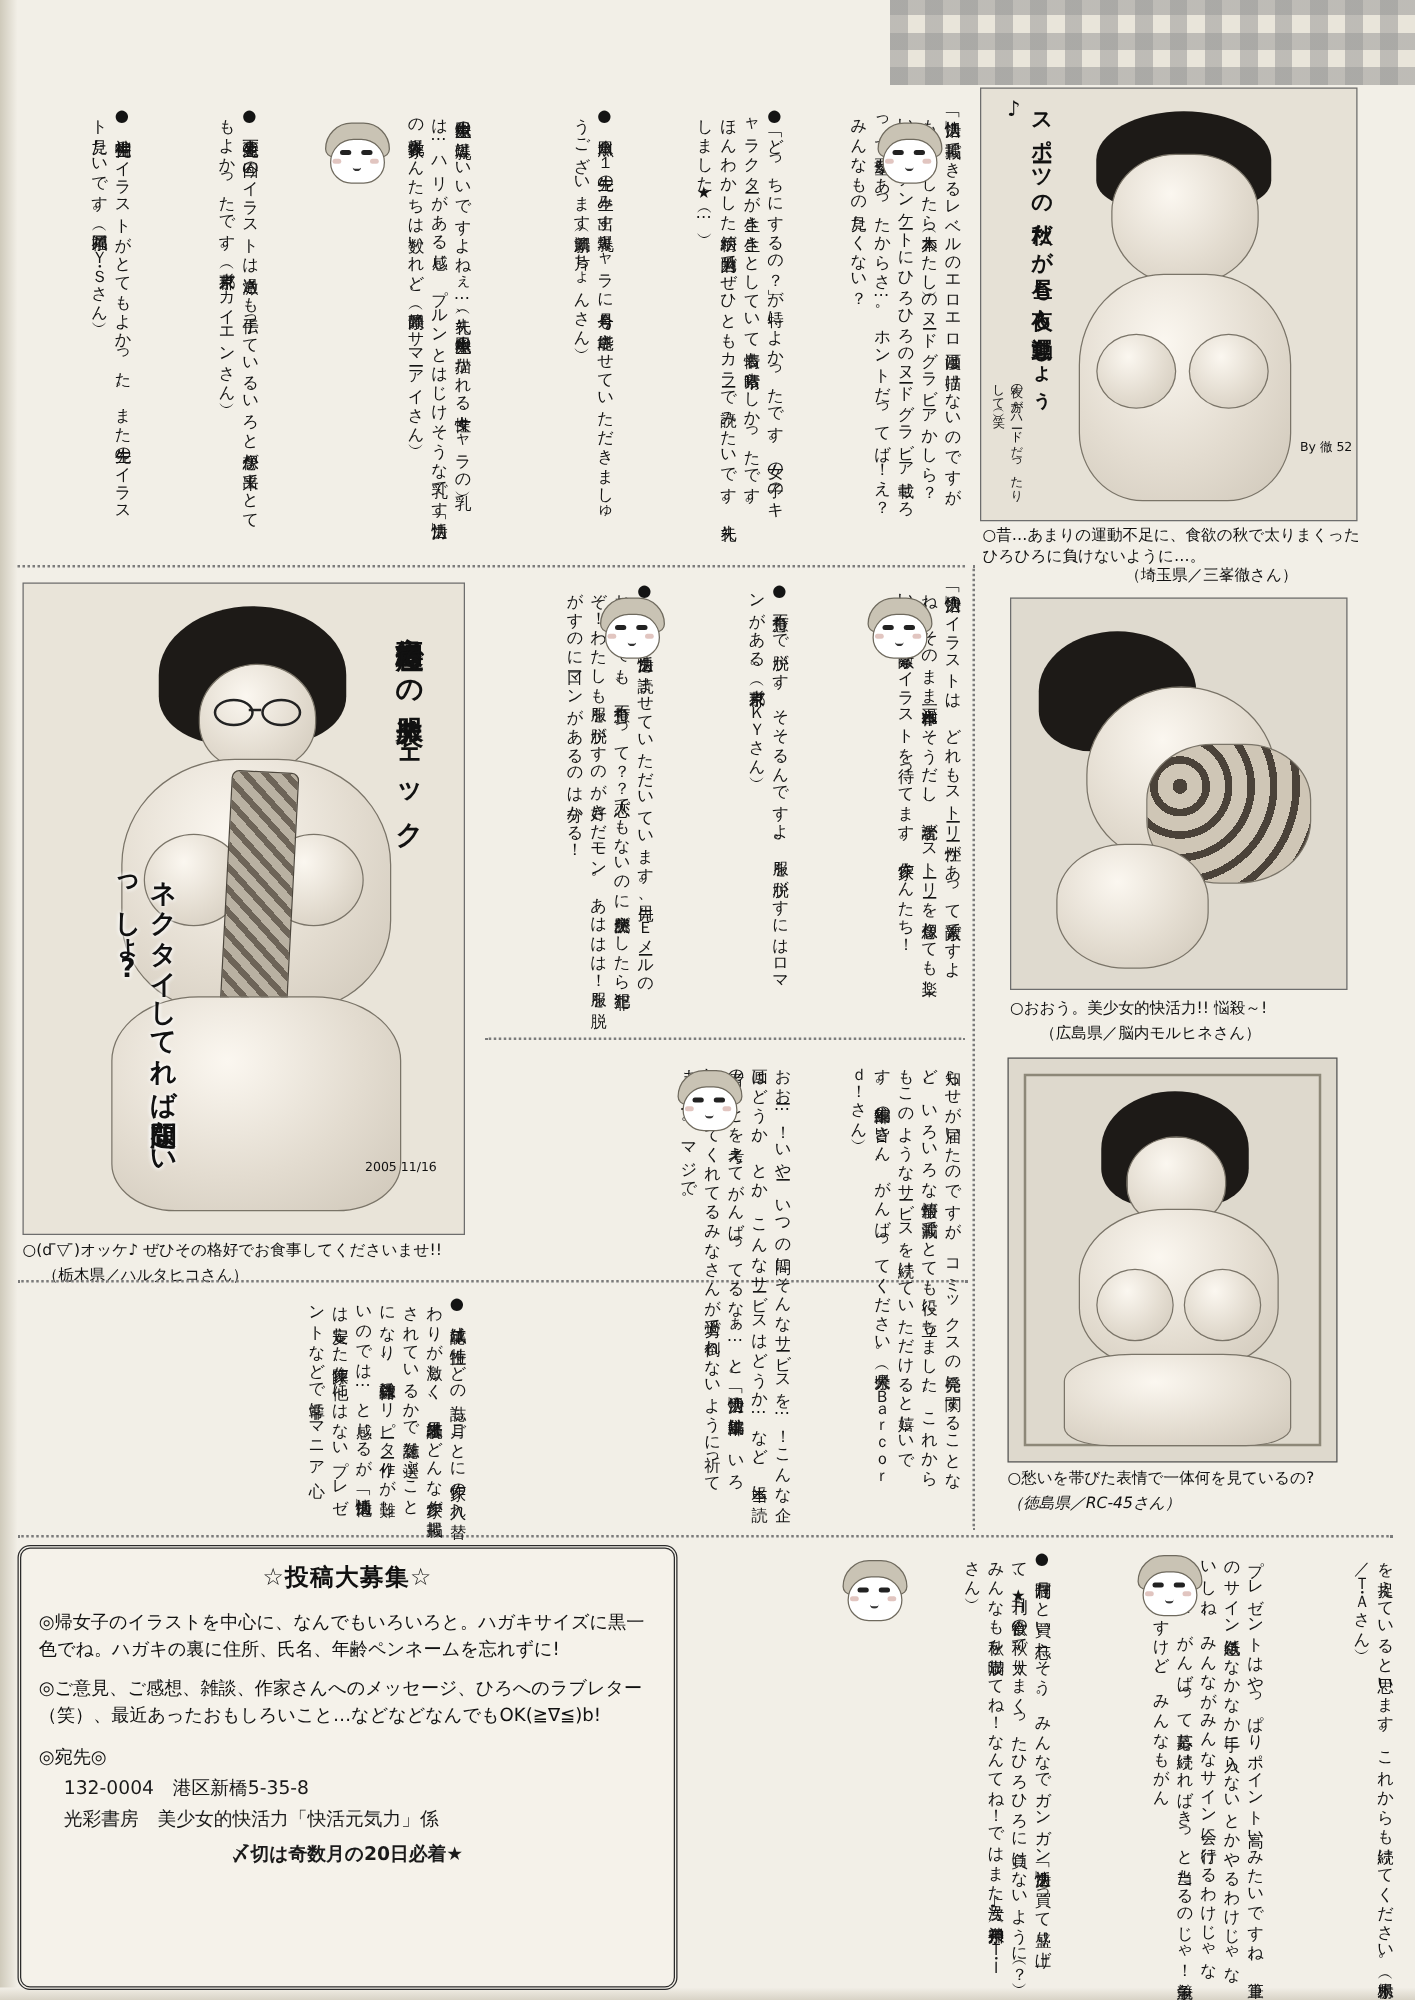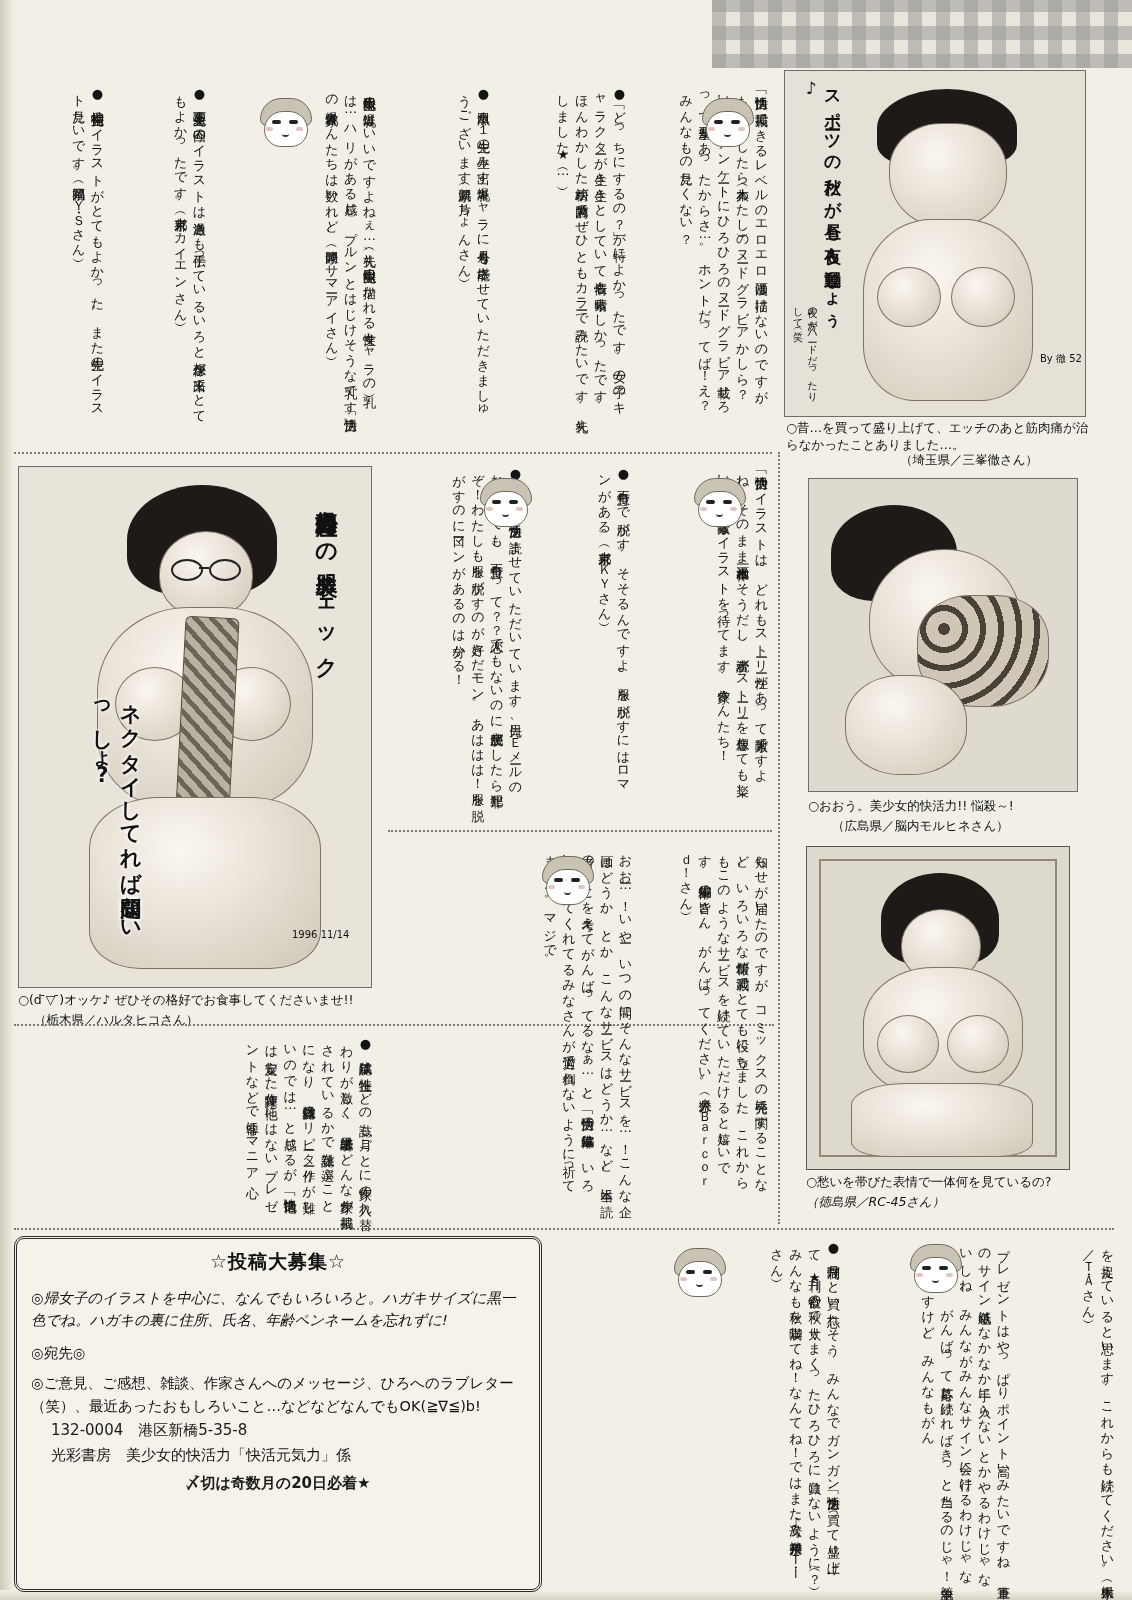--- a/index.html
+++ b/index.html
@@ -176,21 +176,21 @@
   <div class="ill" style="left:784px;top:70px;width:300px;height:345px;background:#e6e1d6;">
     <div class="fig-hair" style="left:92px;top:18px;width:140px;height:78px;border-radius:60% 60% 35% 35%;"></div>
     <div class="fig-body" style="left:104px;top:52px;width:116px;height:104px;border-radius:48% 48% 55% 55%;"></div>
     <div class="fig-body" style="left:78px;top:148px;width:168px;height:180px;border-radius:40% 40% 30% 30%;"></div>
     <div class="fig-body" style="left:92px;top:196px;width:62px;height:58px;border-radius:50%;"></div>
     <div class="fig-body" style="left:166px;top:196px;width:62px;height:58px;border-radius:50%;"></div>
   </div>
   <div class="ill-headline" style="left:800px;top:78px;height:250px;font-size:17px;">スポーツの秋だが昼も夜も運動しょぅ♪</div>
   <div class="vtext tiny" style="position:absolute;left:790px;top:300px;height:100px;font-size:10px;">夜の方がハードだったりして（笑）</div>
   <div class="cap" style="left:1040px;top:352px;font-size:10px;">By 徹 52</div>
-  <div class="cap" style="left:786px;top:420px;width:305px;">○昔…を買って盛り上げて、エッチのあと筋肉痛が治らなかったことありました…。</div>
+  <div class="cap" style="left:786px;top:420px;width:305px;">○昔…あまりの運動不足に、食欲の秋で太りまくったひろひろに負けないように…。</div>
   <div class="cap" style="left:900px;top:452px;width:200px;">（埼玉県／三峯徹さん）</div>
 
   <div class="ill" style="left:808px;top:478px;width:268px;height:312px;background:#dfdacf;">
     <div class="fig-hair" style="left:22px;top:26px;width:126px;height:96px;border-radius:60% 60% 40% 40%;"></div>
     <div class="fig-body" style="left:60px;top:70px;width:150px;height:140px;"></div>
     <div class="fig-body" style="left:108px;top:116px;width:130px;height:110px;
          background:repeating-radial-gradient(circle at 20% 30%, #4a4239 0 6px, #cfc6b6 6px 18px);
          border-radius:40% 40% 45% 45%;"></div>
     <div class="fig-body" style="left:36px;top:196px;width:120px;height:98px;border-radius:45%;"></div>
   </div>
@@ -220,21 +220,21 @@
     <div class="fig-body" style="left:192px;top:200px;width:78px;height:72px;border-radius:50%;"></div>
     <div style="position:absolute;left:160px;top:150px;width:52px;height:250px;
          background:repeating-linear-gradient(45deg,#6d6458 0 5px,#b9b1a2 5px 12px),
                     repeating-linear-gradient(-45deg,rgba(60,55,45,.5) 0 5px,rgba(255,255,255,0) 5px 12px);
          border:1px solid #4c463c;transform:rotate(3deg);border-radius:6px 6px 24px 24px;"></div>
     <div class="fig-body" style="left:70px;top:330px;width:230px;height:170px;border-radius:30% 30% 22% 22%;"></div>
     <div class="sig" style="right:10px;bottom:64px;"></div>
   </div>
   <div class="ill-headline" style="left:312px;top:492px;height:220px;">高級料理屋での服装チェック</div>
   <div class="ill-sub" style="left:88px;top:690px;height:260px;">ネクタイしてれば問題ないっしょ?</div>
-  <div class="cap" style="left:292px;top:928px;font-size:10px;">1996 11/14</div>
+  <div class="cap" style="left:292px;top:928px;font-size:10px;">2005 11/16</div>
   <div class="cap" style="left:18px;top:992px;width:360px;">○(d ̄▽ ̄)オッケ♪ ぜひその格好でお食事してくださいませ!!</div>
   <div class="cap" style="left:18px;top:1012px;width:360px;margin-left:16px;">（栃木県／ハルタヒコさん）</div>
 
   <div class="dotline" style="left:14px;top:452px;width:758px;"></div>
   <div class="dotline" style="left:388px;top:830px;width:384px;"></div>
   <div class="dotline" style="left:14px;top:1024px;width:760px;"></div>
   <div class="dotline" style="left:14px;top:1228px;width:1100px;"></div>
   <div class="dotline v" style="left:778px;top:452px;height:772px;"></div>
 
   <div class="vtext" style="position:absolute;left:640px;top:86px;height:330px;width:130px;">「快活力」に掲載できるレベルのエロエロ漫画は描けないのですが、もしとしたら本人（わたし）のヌードグラビアかしら？　いや、アンケートにひろひろのヌードグラビア載せろって要望があったからさ…。ホントだってば！え？　みんなもの見たくない？</div>
@@ -332,21 +332,21 @@
       <div class="face"></div>
     <div class="eye l"></div>
       <div class="eye r"></div>
     <div class="blush l"></div>
       <div class="blush r"></div>
       <div class="mouth"></div>
   </div>
 
   <div class="boxpanel" style="left:14px;top:1236px;width:522px;height:350px;">
     <div class="boxtitle">☆投稿大募集☆</div>
-    <div class="boxline" style="margin-top:12px;font-style:italic;">◎帰女子のイラストを中心に、なんでもいろいろと。ハガキサイズに黒一色でね。ハガキの裏に住所、氏名、年齢ペンネームを忘れずに!</div>
+    <div class="boxline" style="margin-top:12px;">◎帰女子のイラストを中心に、なんでもいろいろと。ハガキサイズに黒一色でね。ハガキの裏に住所、氏名、年齢ペンネームを忘れずに!</div>
+    <div class="boxline" style="margin-top:8px;">◎ご意見、ご感想、雑談、作家さんへのメッセージ、ひろへのラブレター（笑）、最近あったおもしろいこと…などなどなんでもOK(≧∇≦)b!</div>
     <div class="boxline" style="margin-top:10px;">◎宛先◎</div>
-    <div class="boxline" style="margin-top:8px;">◎ご意見、ご感想、雑談、作家さんへのメッセージ、ひろへのラブレター（笑）、最近あったおもしろいこと…などなどなんでもOK(≧∇≦)b!</div>
     <div class="boxaddr">132-0004　港区新橋5-35-8</div>
     <div class="boxaddr">光彩書房　美少女的快活力「快活元気力」係</div>
     <div class="boxfoot">〆切は奇数月の20日必着★</div>
   </div>
 
 </div>
 
 </body></html>

